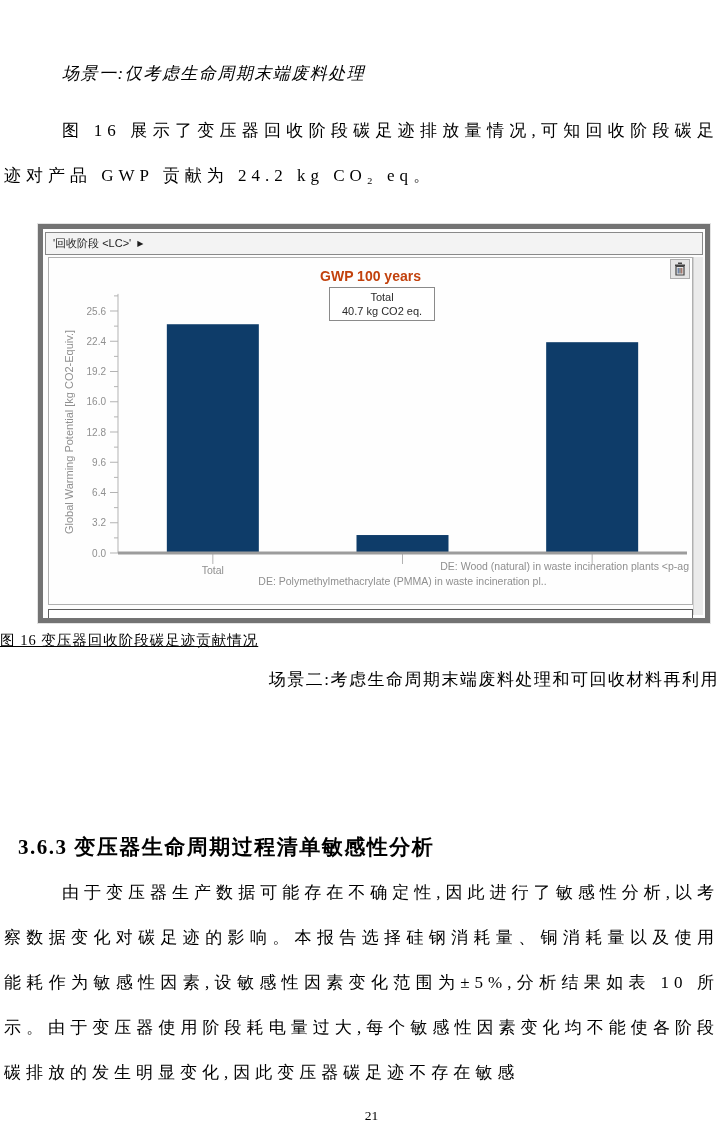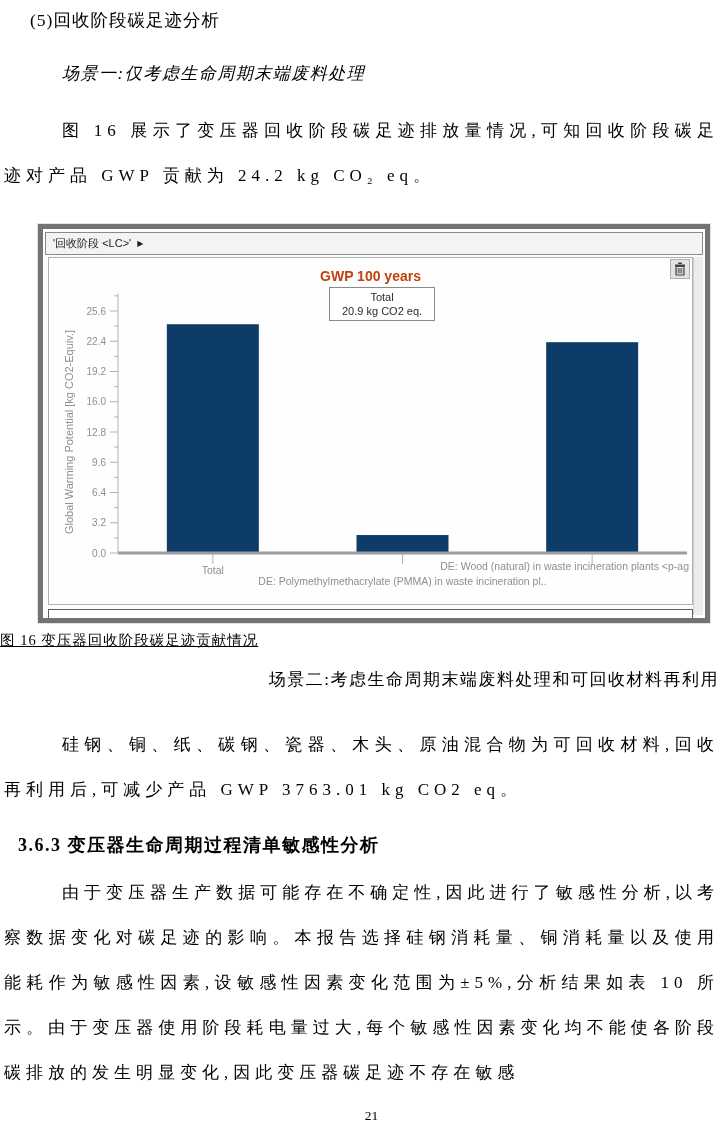--- a/index.html
+++ b/index.html
@@ -4,21 +4,21 @@
 <style>
   html,body{margin:0;padding:0;background:#fff;}
   #page{position:relative;width:727px;height:1133px;background:#ffffff;overflow:hidden;
         font-family:"Liberation Serif","DejaVu Serif",serif;color:#000;}
   .abs{position:absolute;}
   .body-par{left:4px;right:8px;font-size:17px;line-height:45px;text-align:justify;
             letter-spacing:5px;text-indent:58px;margin:0;}
   .single-line{left:4px;right:8px;font-size:17px;line-height:24px;letter-spacing:1.5px;
             text-indent:58px;margin:0;}
   .h-num{font-size:17.5px;letter-spacing:1px;margin:0;font-weight:normal;}
-  .h-bold{font-size:18px;letter-spacing:1.5px;margin:0;font-weight:bold;}
+  .h-bold{font-size:21px;letter-spacing:1.5px;margin:0;font-weight:bold;}
   .caption{left:0;width:100%;text-align:left;font-size:14.5px;letter-spacing:1px;margin:0;text-decoration:underline;}
   .pagenum{left:0;width:100%;text-align:center;font-size:13.5px;margin:8px;}
 
   
   #chart-shot{left:38px;top:224px;width:662px;height:389px;background:#fdfdfd;
               border:5px solid #737373;box-shadow:0 0 0 1px #e3e3e3;
               font-family:"Liberation Sans","DejaVu Sans",sans-serif;}
   #tab-bar{position:absolute;left:2px;right:2px;top:3px;height:21px;background:#f3f3f3;
            border:1px solid #898989;display:flex;align-items:center;}
   #tab-label{font-size:11px;color:#1c1c1c;margin-left:7px;letter-spacing:0;}
@@ -36,37 +36,36 @@
   #chart-svg{display:block;}
   #chart-svg text{font-family:"Liberation Sans","DejaVu Sans",sans-serif;}
   #sliver-panel{position:absolute;left:5px;right:12px;top:380px;height:8px;background:#fff;
                 border:1px solid #5e5e5e;border-bottom:none;}
 </style>
 </head>
 <body>
 
 <div id="page">
 
-  <h3 class="abs h-num" style="left:30px;top:8px;">(5)回收阶段碳足迹分析</h3>
 
   <p class="abs single-line" style="top:62px;font-style:italic;">场景一:仅考虑生命周期末端废料处理</p>
 
   <p class="abs body-par" style="top:108px;">图 16 展示了变压器回收阶段碳足迹排放量情况,可知回收阶段碳足迹对产品 GWP 贡献为 24.2 kg CO₂ eq。</p>
 
   <div id="chart-shot" class="abs">
     <div id="tab-bar">
       <span id="tab-label">'回收阶段 &lt;LC&gt;'</span>
       <span id="tab-arrow">▶</span>
     </div>
 
     <div id="chart-panel">
       <div id="chart-title">GWP 100 years</div>
       <div id="total-box">
         <div>Total</div>
-        <div>20.9 kg CO2 eq.</div>
+        <div>40.7 kg CO2 eq.</div>
       </div>
       <svg id="chart-svg" width="641" height="344" viewBox="0 0 641 344">
           <line x1="69" y1="35.875" x2="69" y2="295" stroke="#b3b3b3" stroke-width="1"></line>
           <line x1="61" y1="295" x2="69" y2="295" stroke="#b3b3b3"></line>
           <text x="57" y="298.5" text-anchor="end" fill="#8f8f8f" font-size="10px">0.0</text>
           <line x1="61" y1="264.75" x2="69" y2="264.75" stroke="#b3b3b3"></line>
           <text x="57" y="268.25" text-anchor="end" fill="#8f8f8f" font-size="10px">3.2</text>
           <line x1="61" y1="234.5" x2="69" y2="234.5" stroke="#b3b3b3"></line>
           <text x="57" y="238" text-anchor="end" fill="#8f8f8f" font-size="10px">6.4</text>
           <line x1="61" y1="204.25" x2="69" y2="204.25" stroke="#b3b3b3"></line>
@@ -115,20 +114,19 @@
     </div>
 
     <div id="scroll-strip"></div>
     <div id="sliver-panel"></div>
   </div>
 
   <p class="abs caption" style="top:631px;">图 16  变压器回收阶段碳足迹贡献情况</p>
 
   <p class="abs single-line" style="top:668px;text-align:right;">场景二:考虑生命周期末端废料处理和可回收材料再利用</p>
 
-  <p class="abs body-par" style="top:722px;">硅钢、铜、纸、碳钢、瓷器、木头、原油混合物为可回收材料,回收再利用后,可减少产品 GWP 3763.01 kg CO2 eq。</p>
 
   <h3 class="abs h-bold" style="left:18px;top:833px;">3.6.3  变压器生命周期过程清单敏感性分析</h3>
 
   <p class="abs body-par" style="top:870px;">由于变压器生产数据可能存在不确定性,因此进行了敏感性分析,以考察数据变化对碳足迹的影响。本报告选择硅钢消耗量、铜消耗量以及使用能耗作为敏感性因素,设敏感性因素变化范围为±5%,分析结果如表 10 所示。由于变压器使用阶段耗电量过大,每个敏感性因素变化均不能使各阶段碳排放的发生明显变化,因此变压器碳足迹不存在敏感</p>
 
   <p class="abs pagenum" style="top:1100px;">21</p>
 </div>
 
 </body></html>

